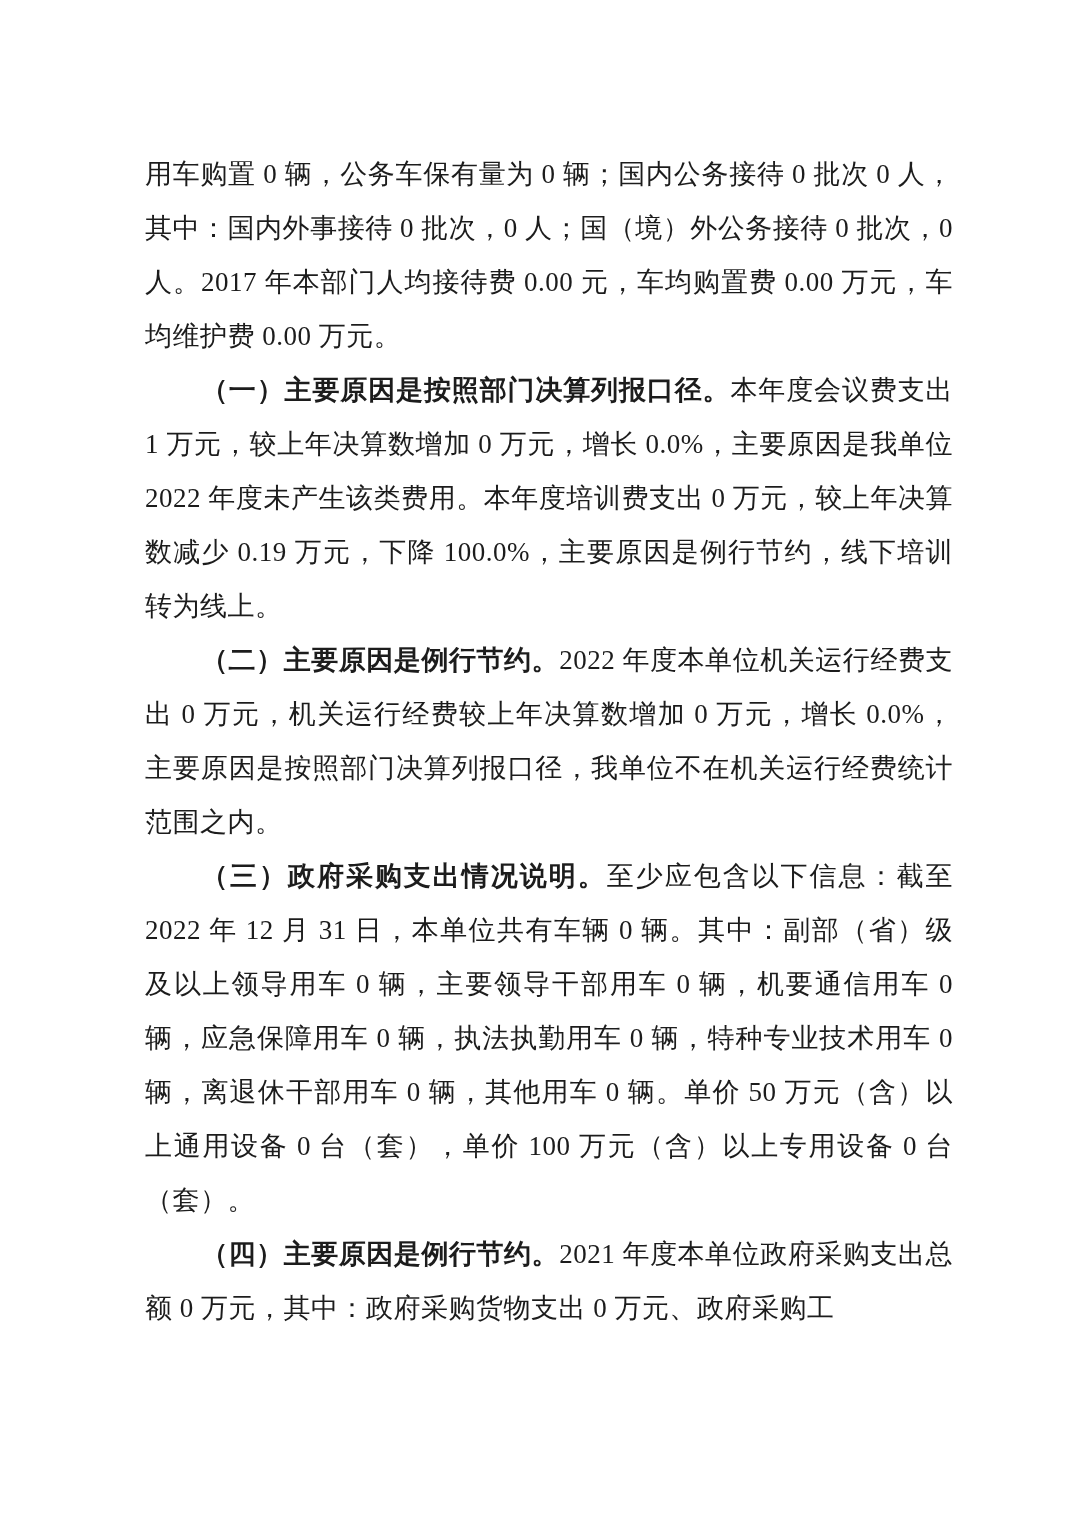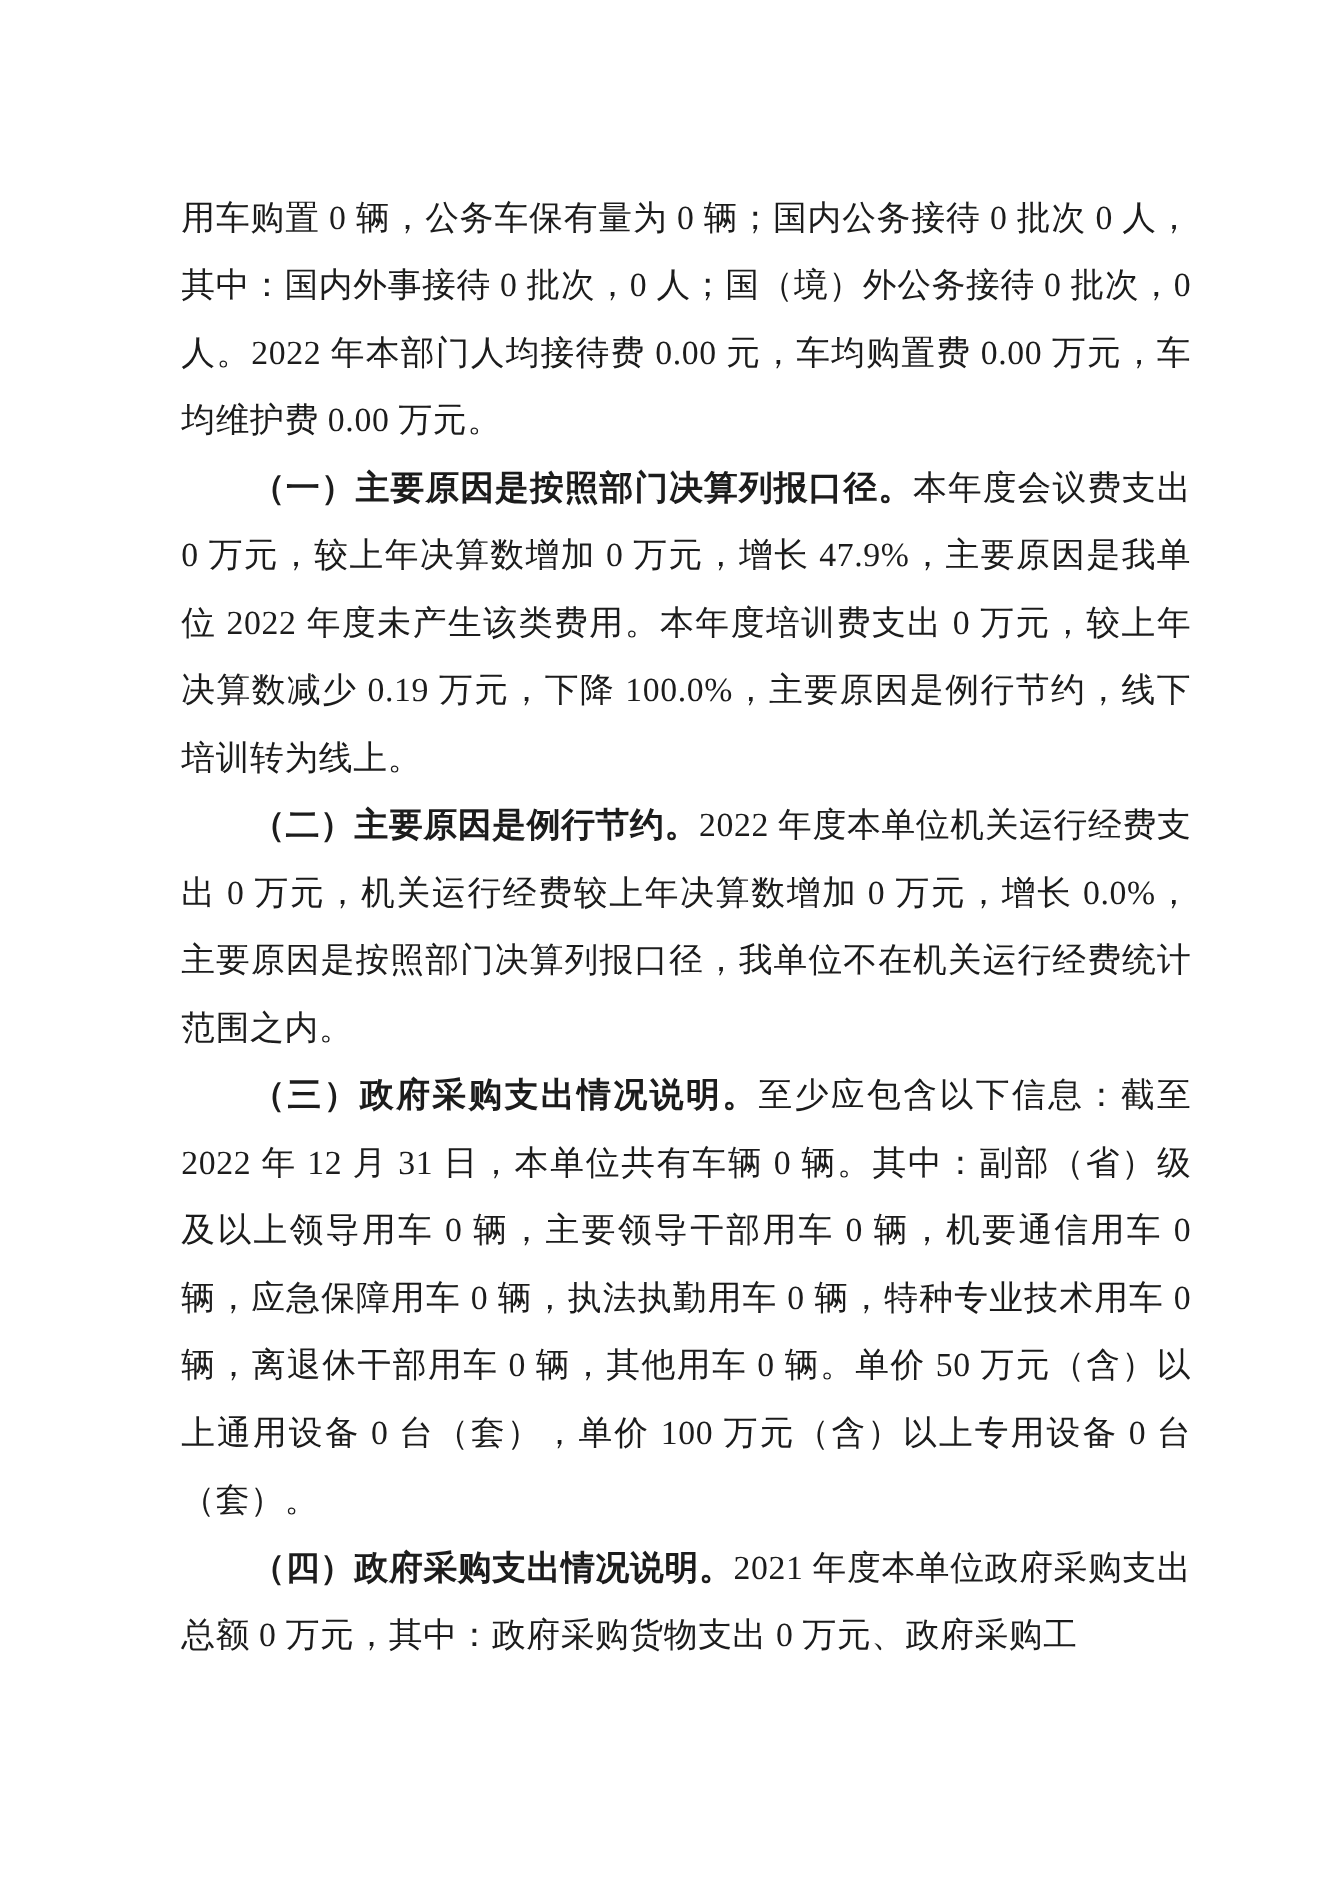--- a/index.html
+++ b/index.html
@@ -36,25 +36,25 @@
   .lead {
     font-weight: bold;
   }
 </style>
 </head>
 <body>
 
 <div class="page">
   <div class="doc-body">
 
-    <p>用车购置 0 辆，公务车保有量为 0 辆；国内公务接待 0 批次 0 人，其中：国内外事接待 0 批次，0 人；国（境）外公务接待 0 批次，0 人。2022 年本部门人均接待费 0.00 元，车均购置费 0.00 万元，车均维护费 0.00 万元。</p>
+    <p>用车购置 0 辆，公务车保有量为 0 辆；国内公务接待 0 批次 0 人，其中：国内外事接待 0 批次，0 人；国（境）外公务接待 0 批次，0 人。2017 年本部门人均接待费 0.00 元，车均购置费 0.00 万元，车均维护费 0.00 万元。</p>
 
 
-    <p class="indent"><span class="lead">（一）主要原因是按照部门决算列报口径。</span><span>本年度会议费支出 0 万元，较上年决算数增加 0 万元，增长 47.9%，主要原因是我单位 2022 年度未产生该类费用。本年度培训费支出 0 万元，较上年决算数减少 0.19 万元，下降 100.0%，主要原因是例行节约，线下培训转为线上。</span></p>
+    <p class="indent"><span class="lead">（一）主要原因是按照部门决算列报口径。</span><span>本年度会议费支出 1 万元，较上年决算数增加 0 万元，增长 0.0%，主要原因是我单位 2022 年度未产生该类费用。本年度培训费支出 0 万元，较上年决算数减少 0.19 万元，下降 100.0%，主要原因是例行节约，线下培训转为线上。</span></p>
 
     <p class="indent"><span class="lead">（二）主要原因是例行节约。</span><span>2022 年度本单位机关运行经费支出 0 万元，机关运行经费较上年决算数增加 0 万元，增长 0.0%，主要原因是按照部门决算列报口径，我单位不在机关运行经费统计范围之内。</span></p>
 
     <p class="indent"><span class="lead">（三）政府采购支出情况说明。</span><span>至少应包含以下信息：截至 2022 年 12 月 31 日，本单位共有车辆 0 辆。其中：副部（省）级及以上领导用车 0 辆，主要领导干部用车 0 辆，机要通信用车 0 辆，应急保障用车 0 辆，执法执勤用车 0 辆，特种专业技术用车 0 辆，离退休干部用车 0 辆，其他用车 0 辆。单价 50 万元（含）以上通用设备 0 台（套），单价 100 万元（含）以上专用设备 0 台（套）。</span></p>
 
-    <p class="indent"><span class="lead">（四）政府采购支出情况说明。</span><span>2021 年度本单位政府采购支出总额 0 万元，其中：政府采购货物支出 0 万元、政府采购工</span></p>
+    <p class="indent"><span class="lead">（四）主要原因是例行节约。</span><span>2021 年度本单位政府采购支出总额 0 万元，其中：政府采购货物支出 0 万元、政府采购工</span></p>
 
   </div>
 </div>
 
 </body></html>

